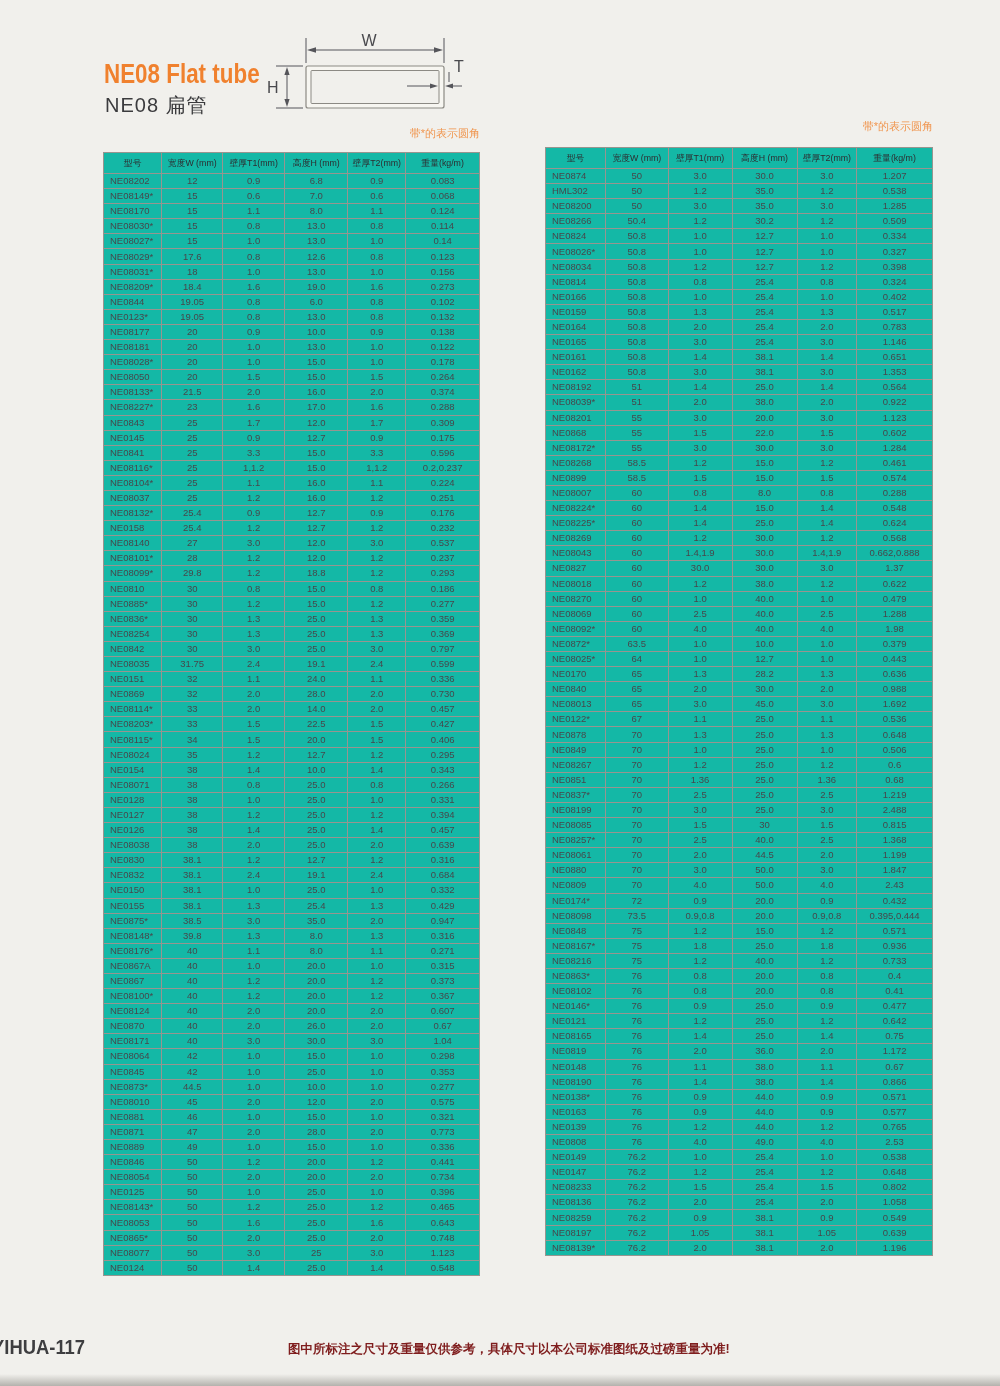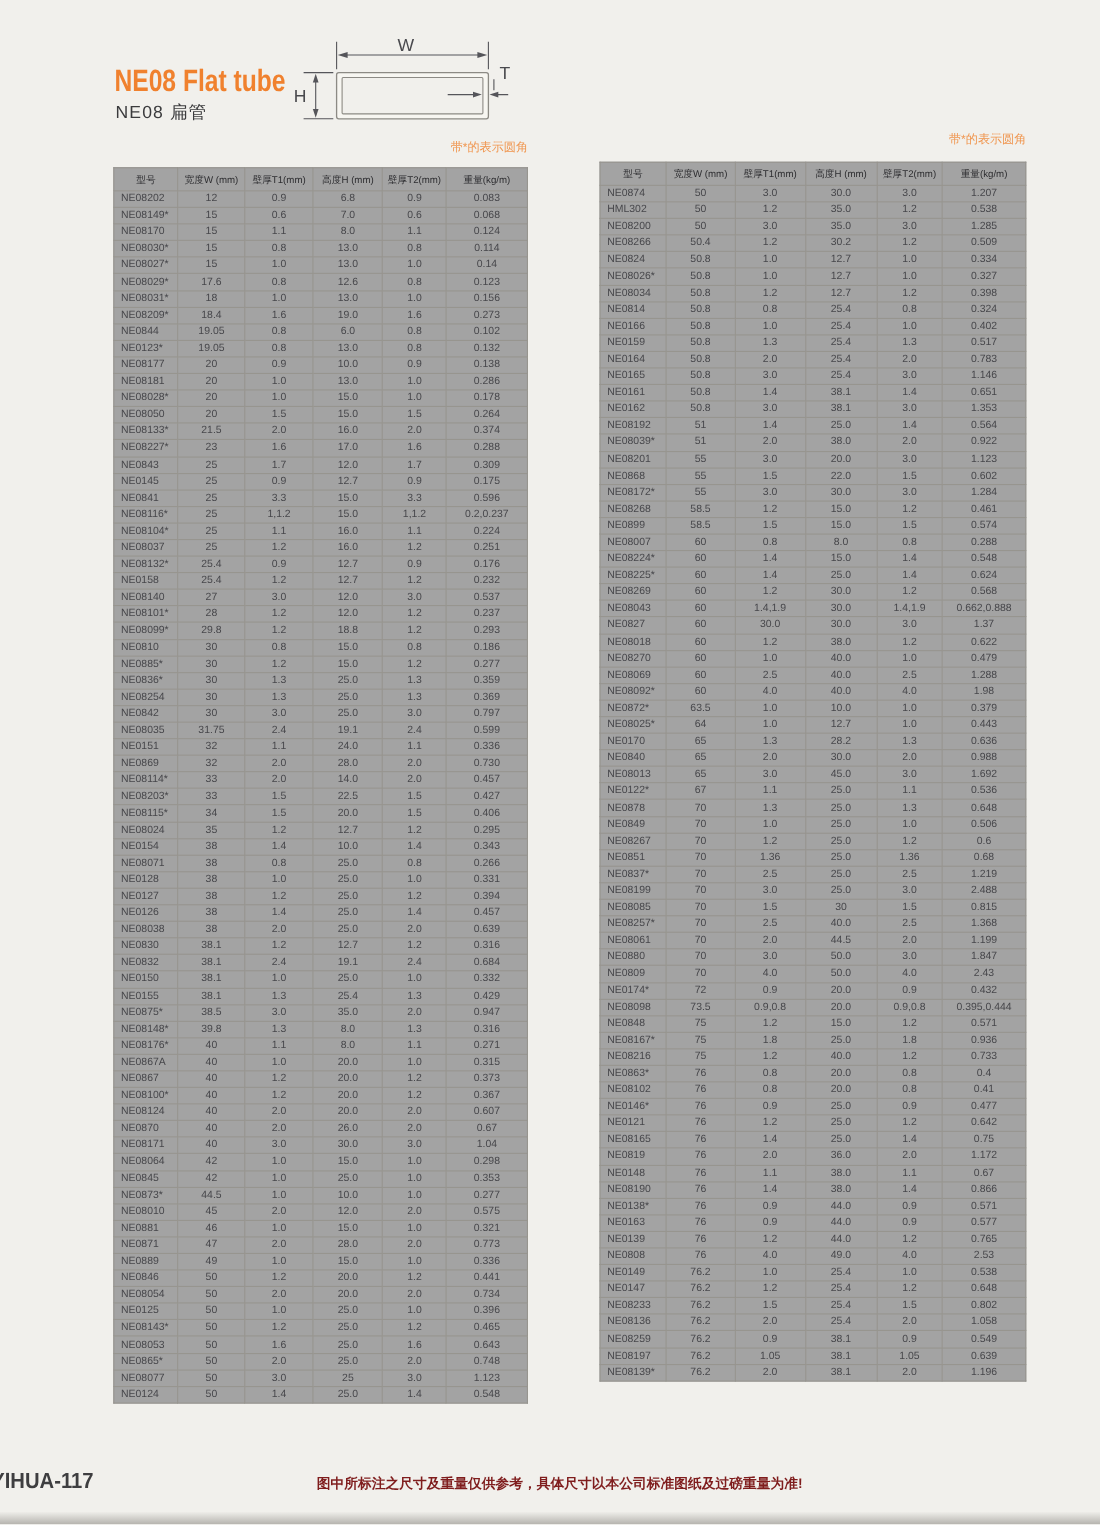--- a/index.html
+++ b/index.html
@@ -8,32 +8,32 @@
     background:#f1f0ec; overflow:hidden;
     font-family:"Liberation Sans", sans-serif;
   }
   .title {
     position:absolute; left:104px; top:58px;
     color:#f0812e; font-size:28px; font-weight:bold;
     transform:scaleX(0.80); transform-origin:left top; white-space:nowrap;
   }
   .subtitle {
     position:absolute; left:105px; top:92px;
-    color:#3b3b3d; font-size:16px; letter-spacing:1px; white-space:nowrap;text-align:center;
+    color:#3b3b3d; font-size:20px; letter-spacing:1px; white-space:nowrap;text-align:center;
   }
   .diagram { position:absolute; left:266px; top:34px; }
   .diagram text { fill:#4a4a4e; font-size:16px; font-family:"Liberation Sans", sans-serif; }
   .note { position:absolute; color:#f0954e; font-size:11px; text-align:right; }
   .note-left  { left:103px; top:126px; width:377px; }
   .note-right { left:545px; top:119px; width:388px; }
   .tbl-wrap-left  { position:absolute; left:103px; top:152px; width:377px; }
   .tbl-wrap-right { position:absolute; left:545px; top:147px; width:388px; }
   table.spec {
     border-collapse:collapse; width:100%; table-layout:fixed;
-    background:#a3a3a3;
+    background:#14b8a6;
   }
   table.spec col.c1 { width:15.5%; }
   table.spec col.c2 { width:16.2%; }
   table.spec col.c3 { width:16.5%; }
   table.spec col.c4 { width:16.8%; }
   table.spec col.c5 { width:15.4%; }
   table.spec col.c6 { width:19.6%; }
   table.spec th, table.spec td {
     border:1px solid #97958f; padding:0;
     overflow:hidden; white-space:nowrap; text-align:center;
@@ -206,21 +206,21 @@
             <td>10.0</td>
             <td>0.9</td>
             <td>0.138</td>
           </tr>
           <tr>
             <td>NE08181</td>
             <td>20</td>
             <td>1.0</td>
             <td>13.0</td>
             <td>1.0</td>
-            <td>0.286</td>
+            <td>0.122</td>
           </tr>
           <tr>
             <td>NE08028*</td>
             <td>20</td>
             <td>1.0</td>
             <td>15.0</td>
             <td>1.0</td>
             <td>0.178</td>
           </tr>
           <tr>

